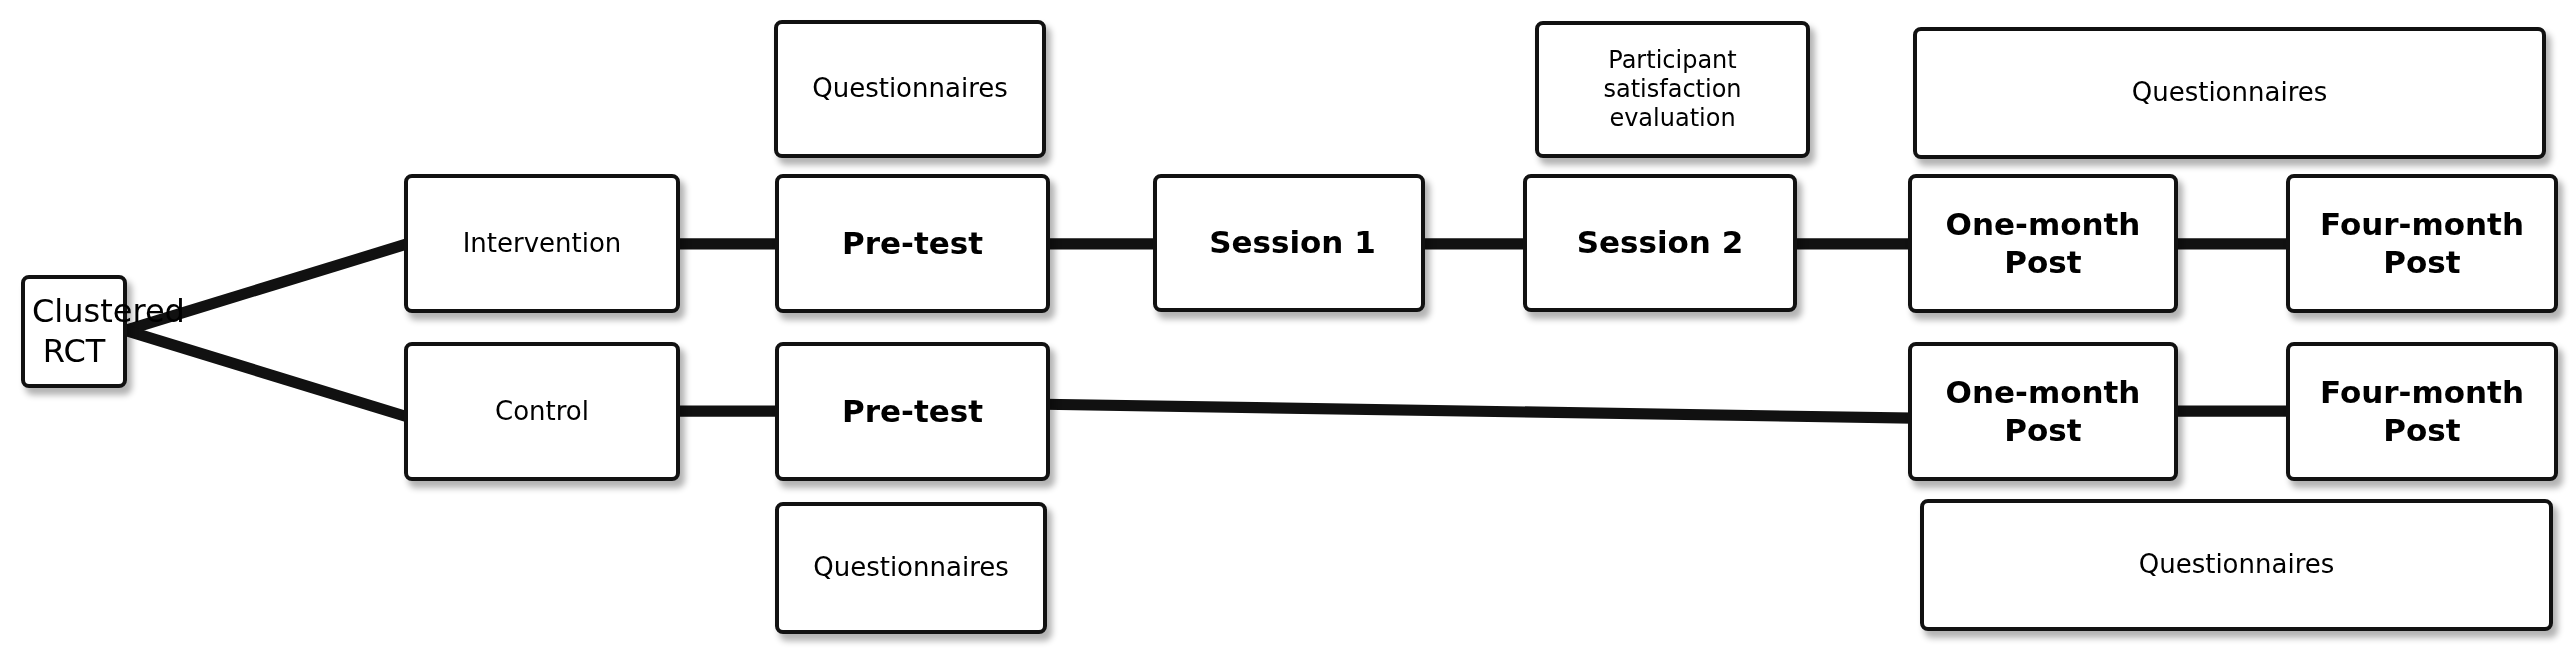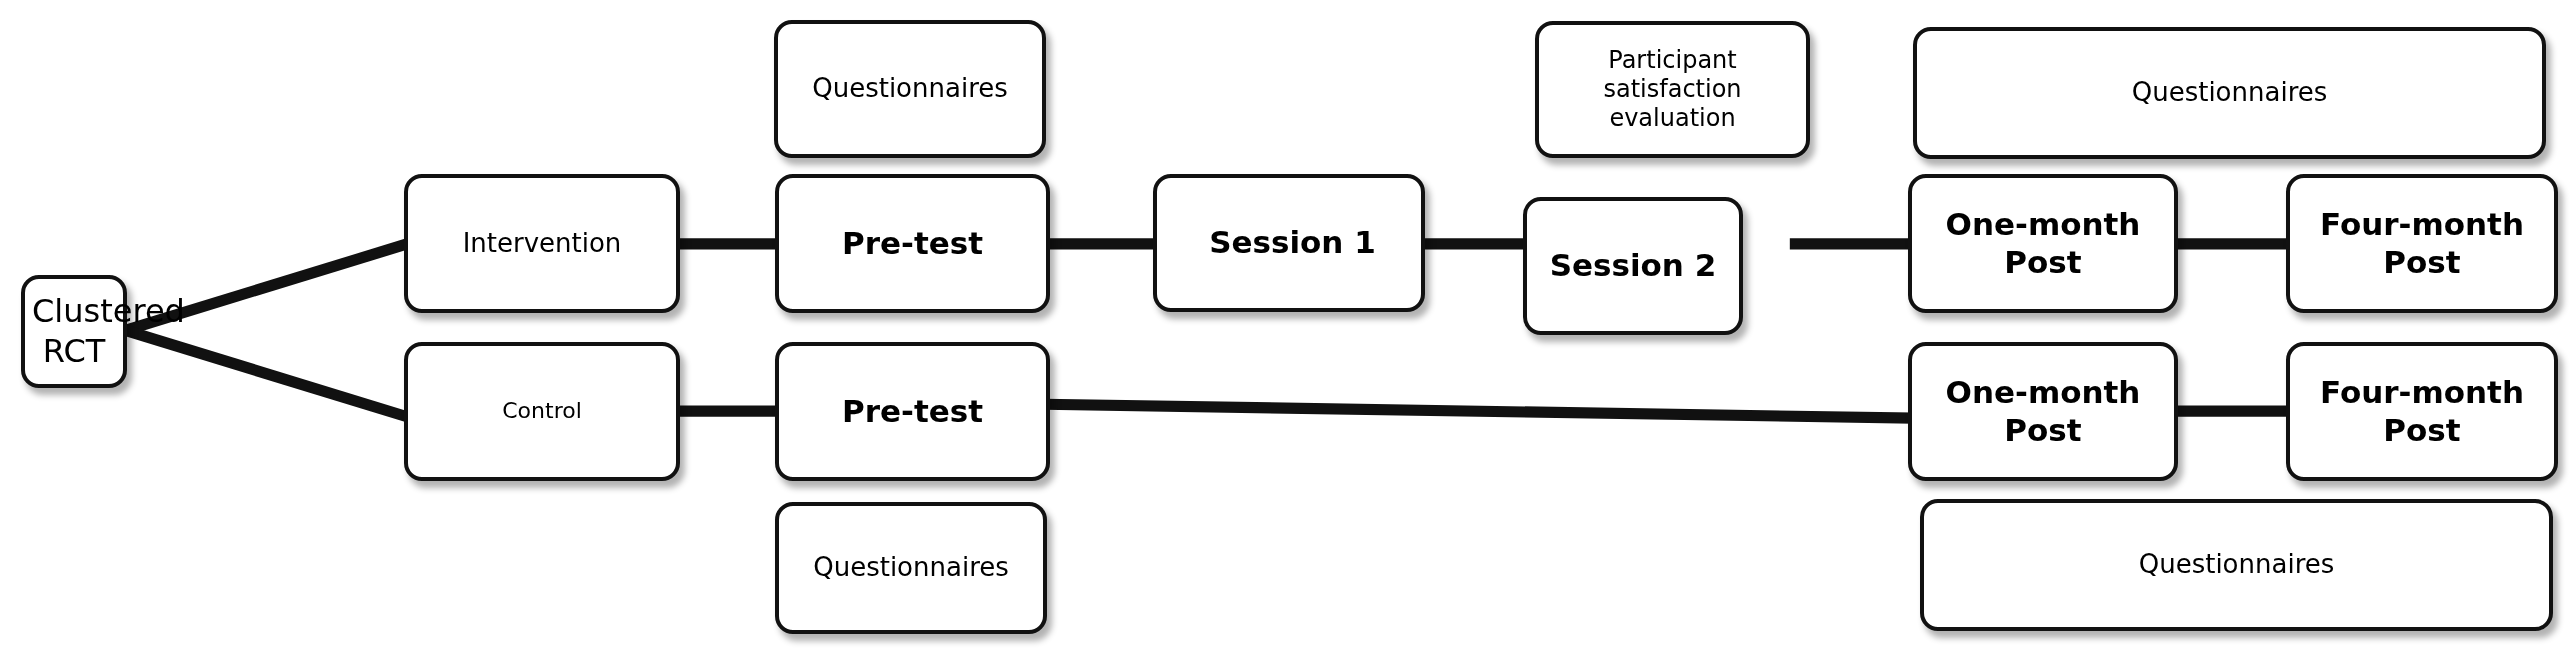--- a/index.html
+++ b/index.html
@@ -22,21 +22,21 @@
     width: 2576px;
     height: 660px;
     z-index: 1;
   }
   .node {
     position: absolute;
     z-index: 2;
     box-sizing: border-box;
     background: #ffffff;
     border: 4.9px solid #111111;
-    border-radius: 18px;
+    border-radius: 8px;
     display: flex;
     align-items: center;
     justify-content: center;
     text-align: center;
     box-shadow: 4.9px 6.3px 6.3px rgba(0,0,0,0.30);
     color: #000000;
     line-height: 1.22;
     padding: 2.8px 7px;
   }
   .node .lbl {
@@ -78,21 +78,21 @@
 
   <div class="node" style="left:404px; top:174px; width:276px; height:139px; font-size:26px;">
     <span class="lbl">Intervention</span>
   </div>
 
   <div class="node" style="left:21px; top:275px; width:106px; height:113px; font-size:32px;">
     <span class="lbl">Clustered
 RCT</span>
   </div>
 
-  <div class="node" style="left:404px; top:342px; width:276px; height:139px; font-size:22px;">
+  <div class="node" style="left:404px; top:342px; width:276px; height:139px; font-size:26px;">
     <span class="lbl">Control</span>
   </div>
 
   <div class="node" style="left:774px; top:19.5px; width:272px; height:138px; font-size:26px;">
     <span class="lbl">Questionnaires</span>
   </div>
 
   <div class="node bold" style="left:775px; top:174px; width:275px; height:139px; font-size:31px;">
     <span class="lbl">Pre-test</span>
   </div>
@@ -108,21 +108,21 @@
   <div class="node bold" style="left:1153px; top:174px; width:272px; height:138px; font-size:31px;padding-left:14px;">
     <span class="lbl">Session 1</span>
   </div>
 
   <div class="node" style="left:1535px; top:21px; width:275px; height:137px; font-size:24px;">
     <span class="lbl">Participant
 satisfaction
 evaluation</span>
   </div>
 
-  <div class="node bold" style="left:1523px; top:174px; width:220px; height:138px; font-size:31px;margin-top:23px;">
+  <div class="node bold" style="left:1523px; top:174px; width:274px; height:138px; font-size:31px;">
     <span class="lbl">Session 2</span>
   </div>
 
   <div class="node" style="left:1913px; top:26.5px; width:633px; height:132px; font-size:26px;">
     <span class="lbl">Questionnaires</span>
   </div>
 
   <div class="node bold" style="left:1908px; top:174px; width:270px; height:139px; font-size:31px;">
     <span class="lbl">One-month
 Post</span>

